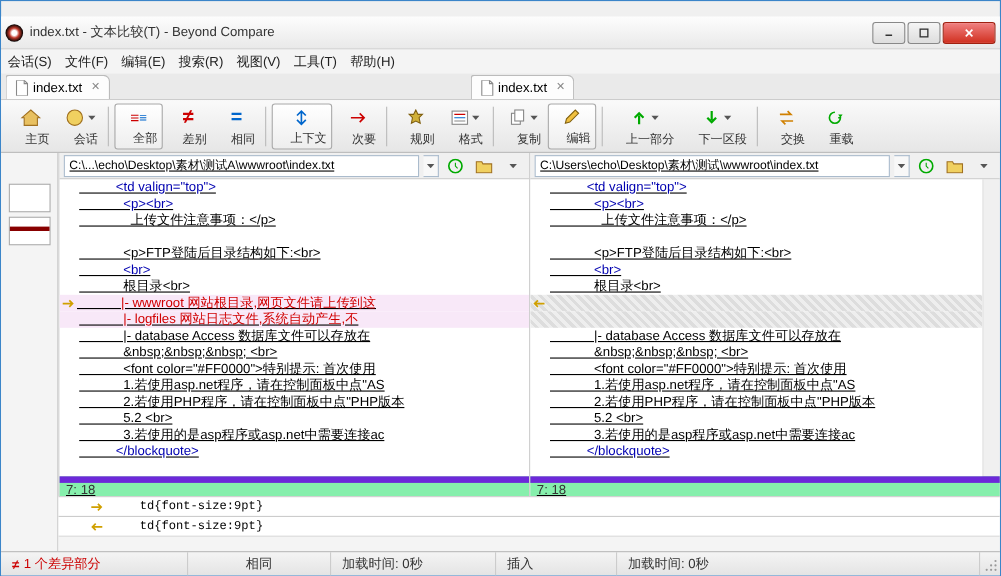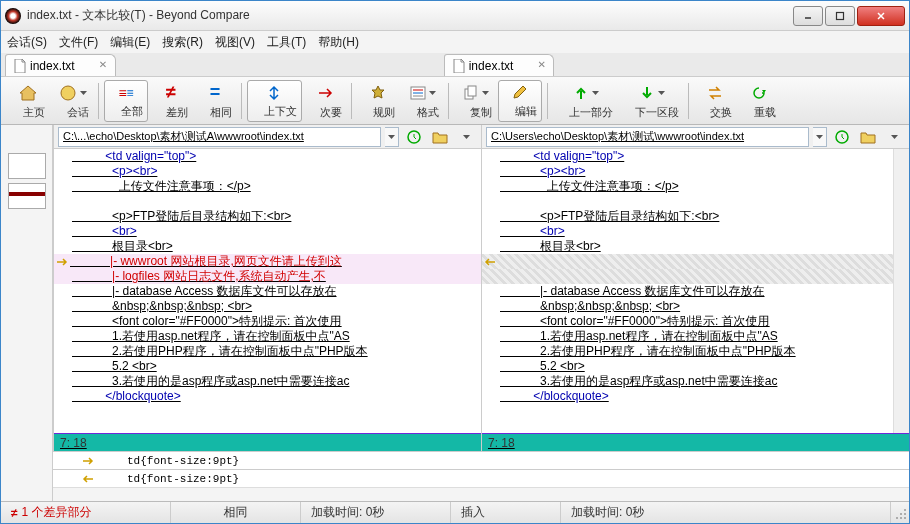--- a/index.html
+++ b/index.html
@@ -1,28 +1,28 @@
 <!DOCTYPE html>
 <html><head>
 <meta charset="utf-8">
 <style>
 * { box-sizing: border-box; margin: 0; padding: 0; font-family: 'Microsoft YaHei', Arial, sans-serif; font-size: 12px; }
 body { background: #fff; overflow: hidden; }
 .window { width: 910px; height: 524px; border: 1px solid #3b85c9; display: flex; flex-direction: column; background: #f0f0f0; }
-.titlebar { height: 30px; background: linear-gradient(#fdfdfd, #e9e9e9); display: flex; align-items: center; padding: 0 4px; border-bottom: 1px solid #ccc; }
+.titlebar { height: 30px; background: linear-gradient(#fdfdfd, #e9e9e9); display: flex; align-items: center; padding: 0 4px; border-bottom: 1px solid #ccc; margin-top: 14px; }
 .titlebar .icon { width: 16px; height: 16px; margin-right: 6px; background: radial-gradient(circle, #fff 20%, #c0392b 40%, #000 70%); border-radius: 50%; }
 .titlebar .title { flex: 1; color: #333; }
 .winbtns { display: flex; gap: 2px; }
 .winbtn { width: 30px; height: 20px; background: linear-gradient(#f5f5f5,#ddd); border: 1px solid #888; border-radius: 3px; display: flex; align-items: center; justify-content: center; cursor: pointer; }
 .winbtn.close { background: linear-gradient(#f08080,#d03020); border-color: #a02010; color: #fff; width: 48px; }
 .winbtn svg { width: 10px; height: 10px; }
 .menubar { height: 22px; display: flex; align-items: center; padding: 0 6px; gap: 12px; background: #f4f4f4; }
 .menubar span { color: #222; cursor: pointer; }
 .tabbar { height: 24px; display: flex; align-items: flex-end; padding: 0 4px; background: #eaeaea; border-bottom: 1px solid #ccc; }
-.tab { height: 22px; padding: 0 40px 0 8px; position: relative; display: flex; align-items: center; gap: 4px; background: #fdfdfd; border: 1px solid #bbb; border-bottom: none; border-radius: 3px 6px 0 0; margin-right: 8px; cursor: pointer; font-size: 11px; }
+.tab { height: 22px; padding: 0 24px 0 8px; position: relative; display: flex; align-items: center; gap: 4px; background: #fdfdfd; border: 1px solid #bbb; border-bottom: none; border-radius: 3px 6px 0 0; margin-right: 8px; cursor: pointer; font-size: 11px; }
 .tab .close { position: absolute; right: 4px; top: 4px; width: 12px; height: 12px; font-size: 10px; color: #888; }
 .tab .ficon { width: 12px; height: 14px; }
 .toolbar { height: 48px; background: linear-gradient(#fafafa,#e6e6e6); border-bottom: 1px solid #b8b8b8; display: flex; align-items: center; padding: 2px 6px; gap: 2px; }
 .tbtn { min-width: 42px; height: 42px; display: flex; flex-direction: column; align-items: center; justify-content: center; padding: 2px 4px; border-radius: 3px; cursor: pointer; gap: 1px; }
 .tbtn .ticon { height: 22px; display: flex; align-items: center; justify-content: center; }
 .tbtn .tlabel { font-size: 11px; color: #333; margin-left: 12px; }
 .tbtn.grp { border: 1px solid #aaa; background: linear-gradient(#fff,#eee); }
 .tsep { width: 1px; height: 36px; background: #bbb; margin: 0 3px; }
 .dropdown-arrow { width: 7px; height: 4px; margin-left: 2px; }
 .main { flex: 1; display: flex; overflow: hidden; }
@@ -38,21 +38,21 @@
 .pathbar .ibtn { width: 22px; height: 20px; display: flex; align-items: center; justify-content: center; cursor: pointer; }
 .code { flex: 1; background: #fff; overflow: auto; font-family: 'Courier New', monospace; font-size: 12px; position: relative; }
 .line { display: flex; white-space: pre; min-height: 15px; line-height: 15px; }
 .ln-gutter { width: 18px; flex-shrink: 0; }
 .ln-text { color: #000; }
 .diff-left { background: #f8e8f8; }
 .diff-left .ln-text { color: #d00000; }
 .diff-right { background: repeating-linear-gradient(45deg,#eee,#eee 3px,#ddd 3px,#ddd 6px); }
 .arrow-gut { width: 16px; flex-shrink: 0; display: flex; align-items: center; justify-content: center; }
 .scrollbar-v { width: 16px; background: #f0f0f0; border-left: 1px solid #ddd; }
-.posbar { height: 18px; background: #14b8a6; border-top: 1px solid #6d28d9; padding: 0 6px; font-size: 11px; color: #333; display:flex; align-items:center; }
+.posbar { height: 18px; background: #86efac; border-top: 6px solid #6d28d9; padding: 0 6px; font-size: 11px; color: #333; display:flex; align-items:center; }
 .bottom { display: flex; flex-direction: column; }
 .siderow { height: 18px; display: flex; align-items: center; background: #fff; border-top: 1px solid #ccc; }
 .siderow .arrow { width: 70px; display: flex; align-items: center; justify-content: center; }
 .siderow .txt { font-family: 'Courier New', monospace; font-size: 11px; padding-left: 4px; }
 .emptyrow { height: 14px; background: #f4f4f4; border-top: 1px solid #ddd; }
 .status { height: 22px; background: linear-gradient(#f4f4f4,#e4e4e4); border-top: 1px solid #bbb; display: flex; align-items: center; font-size: 11px; color: #333; }
 .status .cell { padding: 0 10px; border-right: 1px solid #ccc; height: 100%; display: flex; align-items: center; }
 .status .diff { color: #c00; }
 .grip { margin-left: auto; width: 18px; height: 18px; }
 .blue { color: #0000b0; }

